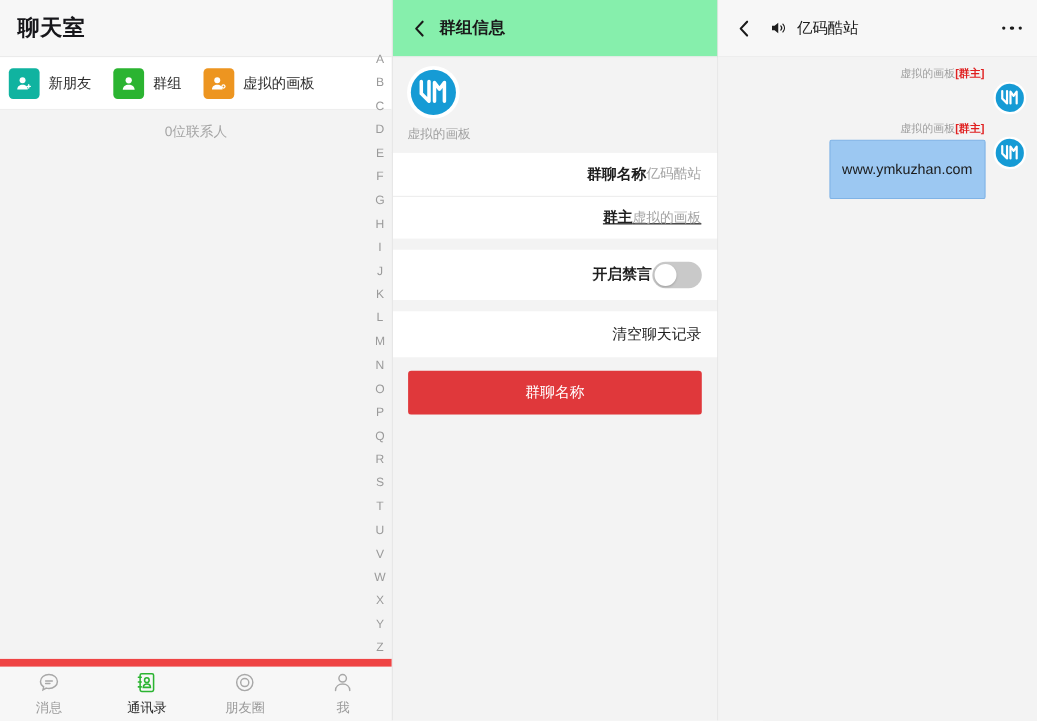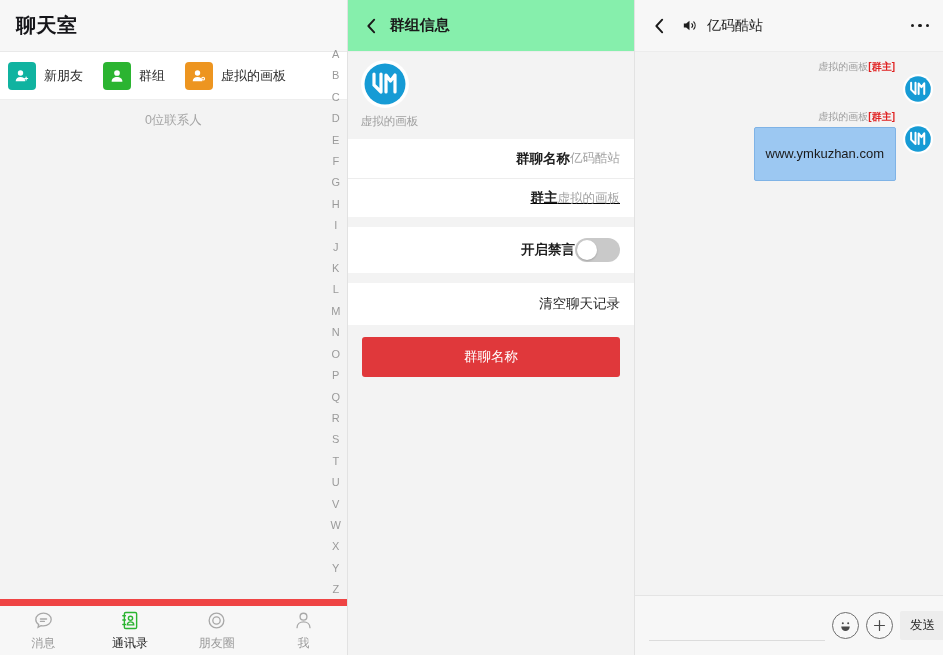--- a/index.html
+++ b/index.html
@@ -482,31 +482,15 @@
         <svg class="msg-avatar" viewBox="0 0 48 48">
           <circle cx="24" cy="24" r="24" fill="#ffffff"></circle>
           <circle cx="24" cy="24" r="20.5" fill="#169bd5"></circle>
           <path d="M13 14 v11 l7 7 M20 14 v18" stroke="#fff" stroke-width="3.2" fill="none" stroke-linecap="round"></path>
           <path d="M25 32 V15 l4.5 6 4.5-6 v17" stroke="#fff" stroke-width="3.2" fill="none" stroke-linejoin="round" stroke-linecap="round"></path>
         </svg>
       </div>
 
     </div>
 
-    <div class="chat-input">
-      <input class="msg-field" type="text" placeholder="" style="">
-      <span class="circle-btn">
-        <svg width="19" height="19" viewBox="0 0 24 24" fill="none" stroke="#4a4a4a" stroke-width="1.5">
-            <circle cx="8.6" cy="9.2" r="1.25" fill="#4a4a4a" stroke="none"></circle>
-            <circle cx="15.4" cy="9.2" r="1.25" fill="#4a4a4a" stroke="none"></circle>
-            <path d="M6.6 13.4h10.8a5.4 5.4 0 0 1-10.8 0z" fill="#4a4a4a" stroke="none"></path>
-          </svg>
-      </span>
-      <span class="circle-btn">
-        <svg width="17" height="17" viewBox="0 0 24 24" fill="none" stroke="#4a4a4a" stroke-width="1.7" stroke-linecap="round">
-            <path d="M12 5v14M5 12h14"></path>
-          </svg>
-      </span>
-      <button class="send-btn">发送</button>
-    </div>
   </div>
 
 </div>
 
 </body></html>

